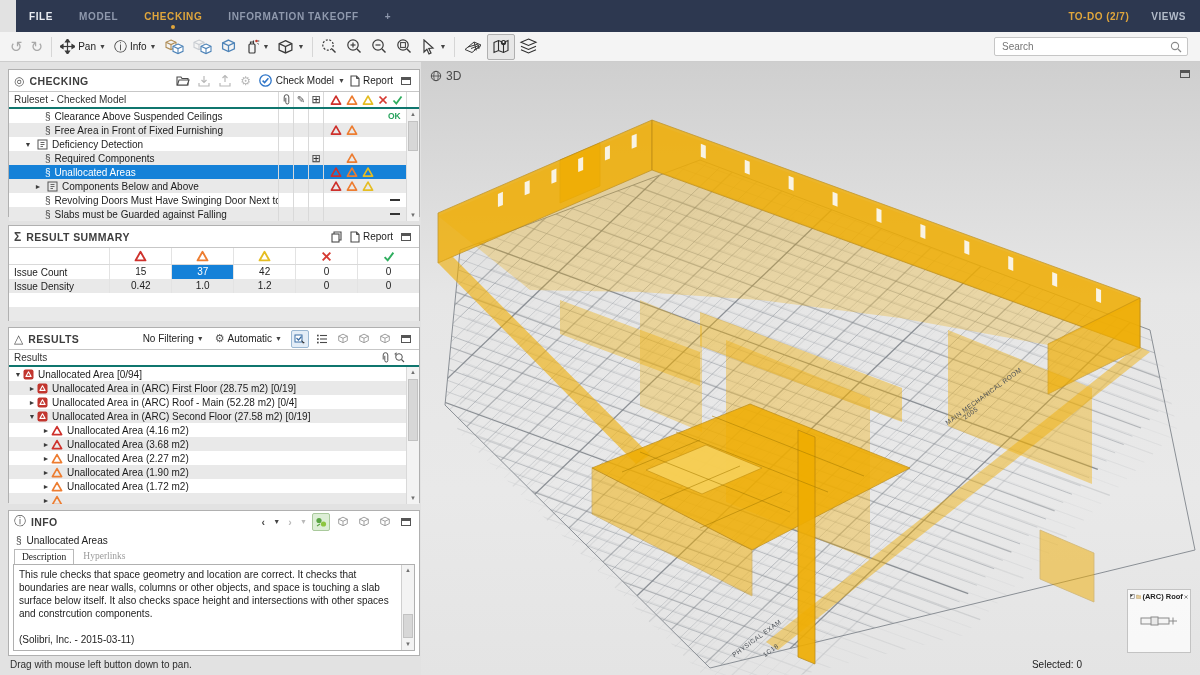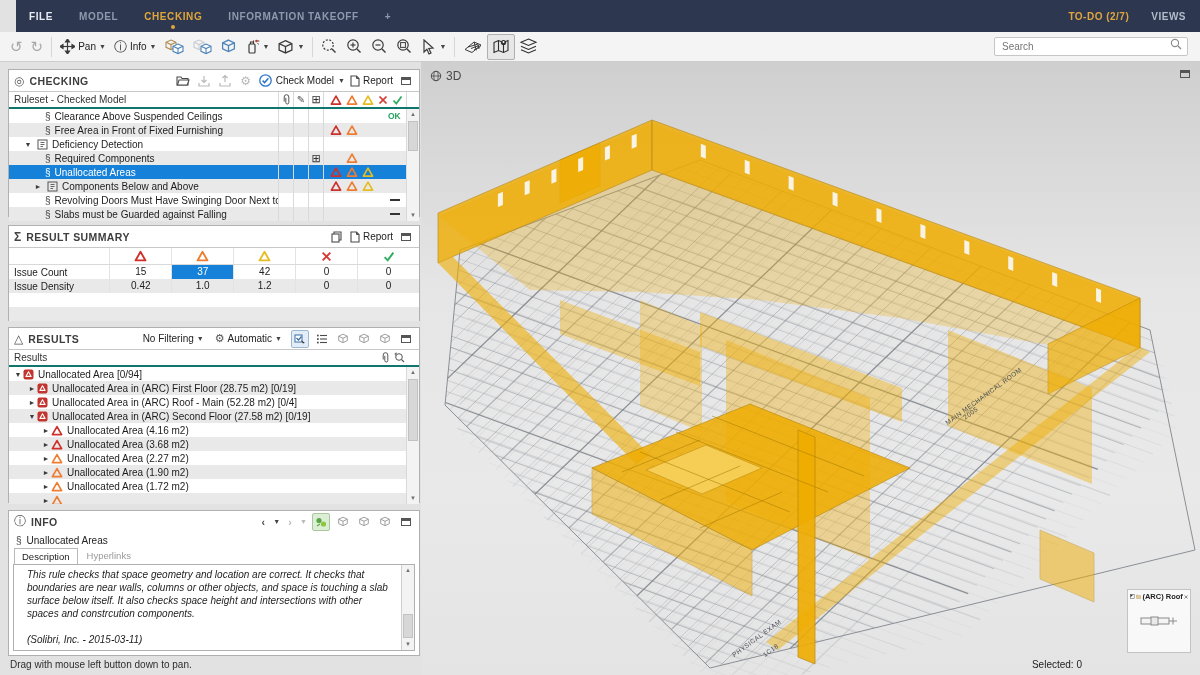--- a/index.html
+++ b/index.html
@@ -20,21 +20,21 @@
   
   .toolbar{position:absolute;left:0;top:32px;right:0;height:30px;background:#f4f4f4;border-bottom:1px solid #cdcdcd;
            display:flex;align-items:center;padding:0 6px;box-sizing:border-box;}
   .tbtn{height:24px;display:flex;align-items:center;justify-content:center;gap:3px;padding:0 4px;color:#3b3b3b;font-size:10px;}
   .tbtn.dim{color:#a9a9a9;}
   .tbtn .glyph{font-size:15px;line-height:1;}
   .tsep{width:1px;height:20px;background:#d6d6d6;margin:0 4px;}
   .caret{font-size:7px;color:#444;}
   .tbtn.boxed{border:1px solid #b0b0b0;background:#e7e7e7;border-radius:2px;}
   .search{margin-left:auto;margin-right:6px;width:182px;height:17px;border:1px solid #c6c6c6;border-radius:2px;
-          background:#fff;display:flex;padding:0 5px;gap:4px;}
+          background:#fff;display:flex;align-items:center;padding:0 5px;gap:4px;}
   .search input{border:0;outline:0;flex:1;font-family:"Liberation Sans",sans-serif;font-size:10px;color:#444;background:transparent;}
   .icon-svg{display:block;}
 
   
   .panel{position:absolute;left:8px;width:412px;background:#fff;border:1px solid #b0b0b0;box-sizing:border-box;}
   .phead{height:21px;display:flex;align-items:center;gap:5px;padding:0 5px;}
   .ptitle{font-size:10.5px;font-weight:700;letter-spacing:.4px;color:#3d3d3d;white-space:nowrap;}
   .phead .spacer{flex:1;}
   .hico{display:flex;align-items:center;justify-content:center;min-width:16px;height:16px;color:#4a4a4a;}
   .hico.dim{color:#b9b9b9;}
@@ -75,26 +75,26 @@
   .sumcell.selc{background:#1581d8;color:#fff;}
 
   
   .rrow{height:14px;display:flex;align-items:center;font-size:10px;white-space:nowrap;color:#1c1c1c;}
   .rrow.alt{background:#e9e9e9;}
   .catico{width:11px;height:11px;flex:none;}
   .filterlab{font-size:10px;color:#222;display:flex;align-items:center;gap:3px;}
 
   
   .subject{height:17px;display:flex;align-items:center;gap:5px;padding:0 7px;font-size:10px;color:#222;}
-  .tabsrow{display:flex;align-items:flex-end;height:15px;padding-left:5px;gap:2px;}
+  .tabsrow{display:flex;align-items:flex-end;height:15px;padding-left:5px;gap:2px;font-family:Liberation Serif, serif;}
   .itab{font-size:9.5px;padding:2px 7px 2px;border:1px solid #b9b9b9;border-bottom:none;background:#fff;position:relative;z-index:2;color:#222;}
   .itab.off{border:none;background:transparent;color:#9a9a9a;padding-bottom:3px;}
   .descbox{position:absolute;left:4px;right:4px;top:53px;bottom:4px;border:1px solid #b0b0b0;background:#fff;
            padding:3px 18px 3px 5px;box-sizing:border-box;font-size:10px;line-height:13px;color:#1d1d1d;overflow:hidden;}
-  .descbox p{margin:0 0 13px 8px;font-style:italic;}
+  .descbox p{margin:0 0 13px 0;}
 
   
   .viewport{position:absolute;left:421px;top:62px;width:779px;height:613px;
             background:linear-gradient(180deg,#cfcfcf 0%,#e6e6e6 38%,#e9e9e9 70%,#e4e4e4 100%);overflow:hidden;}
   .vhead{position:absolute;left:9px;top:7px;display:flex;align-items:center;gap:4px;color:#4a4a4a;font-size:12px;z-index:5;}
   .vmax{position:absolute;right:10px;top:8px;z-index:5;}
   .selected-label{position:absolute;right:118px;bottom:5px;font-size:10px;color:#222;z-index:5;}
   .arc-panel{position:absolute;right:9px;bottom:22px;width:64px;height:64px;background:rgba(251,251,251,.85);
              border:1px solid #c3c3c3;z-index:5;box-sizing:border-box;padding:2px;}
   .arc-row{display:flex;align-items:center;gap:1px;}

